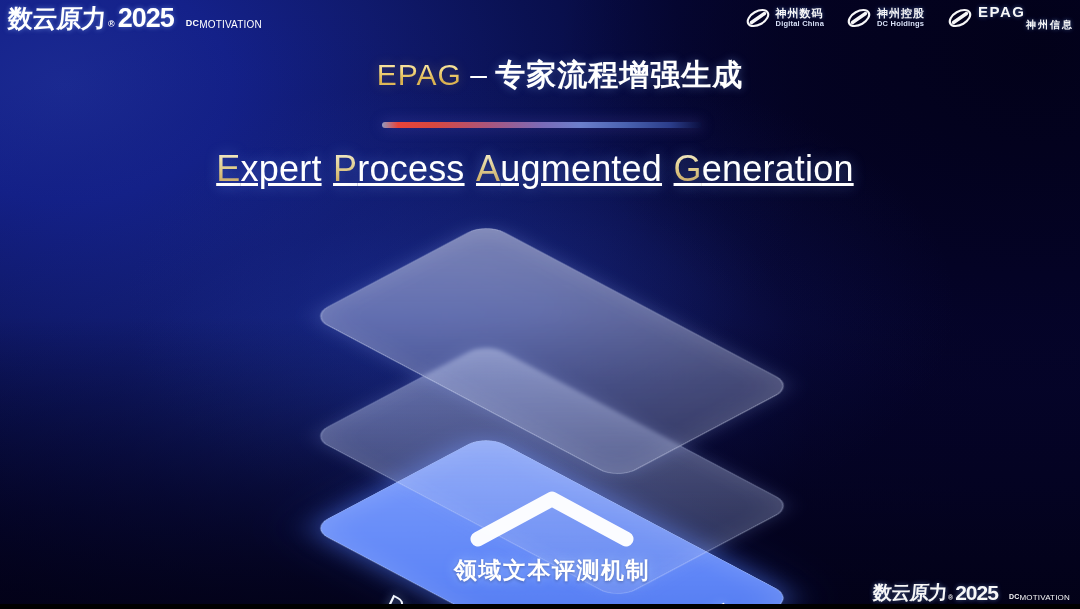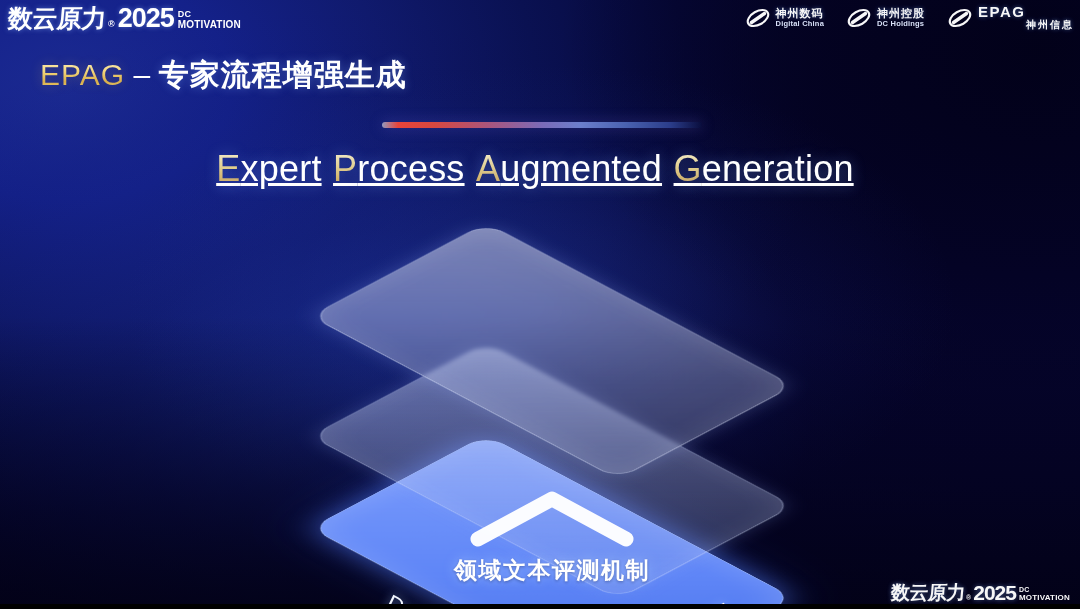--- a/index.html
+++ b/index.html
@@ -48,23 +48,23 @@
     line-height:26px; transform:skewX(-5deg);
     text-shadow:0 0 5px rgba(140,180,255,0.55);
   }
   .brand-reg { font-size:9px; color:#fff; line-height:14px; font-weight:700; }
   .brand-year {
     font-family:"Liberation Sans", sans-serif;
     font-weight:700; font-size:27px; color:#ffffff; line-height:26px;
     letter-spacing:-1px; margin-left:1px;
     text-shadow:0 0 5px rgba(140,180,255,0.5);
   }
-  .brand-dc { display:flex; flex-direction:column; margin-left:2px; margin-bottom:1px; }
+  .brand-dc { display:flex; flex-direction:row; margin-left:10px; margin-bottom:1px; }
   .brand-dc .l1 { font-size:9px; font-weight:700; color:#fff; line-height:9px; letter-spacing:0.2px; }
-  .brand-dc .l2 { font-size:10px; font-weight:700; color:#fff; line-height:11px; letter-spacing:0.2px; }
+  .brand-dc .l2 { font-size:10px; font-weight:400; color:#fff; line-height:11px; letter-spacing:0.2px; }
 
   #liveline {
     margin-top:9px; margin-left:2px;
     font-family:"Liberation Sans", sans-serif;
     font-weight:700; font-size:23px; color:#ffffff;
     letter-spacing:0.4px;
     text-shadow:0 0 8px rgba(120,165,255,0.55), 0 1px 2px rgba(0,0,0,0.6);
   }
 
   
@@ -81,21 +81,21 @@
   }
   .corp-en {
     font-size:7.5px; font-weight:700; color:#dfe8ff; line-height:9px; letter-spacing:0.2px;
   }
   .corp-cn.big { font-size:15px; line-height:15px; letter-spacing:1.5px; }
   .corp-cn.sm  { font-size:10px; letter-spacing:2px;padding-left:48px; }
 
   
   #headline {
     position:absolute; top:55px; left:0; width:1080px; z-index:15;
-    text-align:left;
+    text-align:center;
   }
   #headline .inner { display:inline-block; margin-left:40px; }
   .hl-epag {
     font-family:"Liberation Sans", sans-serif;
     font-size:30px; font-weight:400; letter-spacing:1px;
     background:linear-gradient(180deg,#fff6cf 0%,#f4d980 40%,#d8ae4a 72%,#f2d98c 100%);
     -webkit-background-clip:text; background-clip:text; color:transparent;
     text-shadow:0 0 12px rgba(230,190,90,0.28);
   }
   .hl-dash { font-size:30px; color:#ffffff; font-weight:400; padding:0 4px; }

